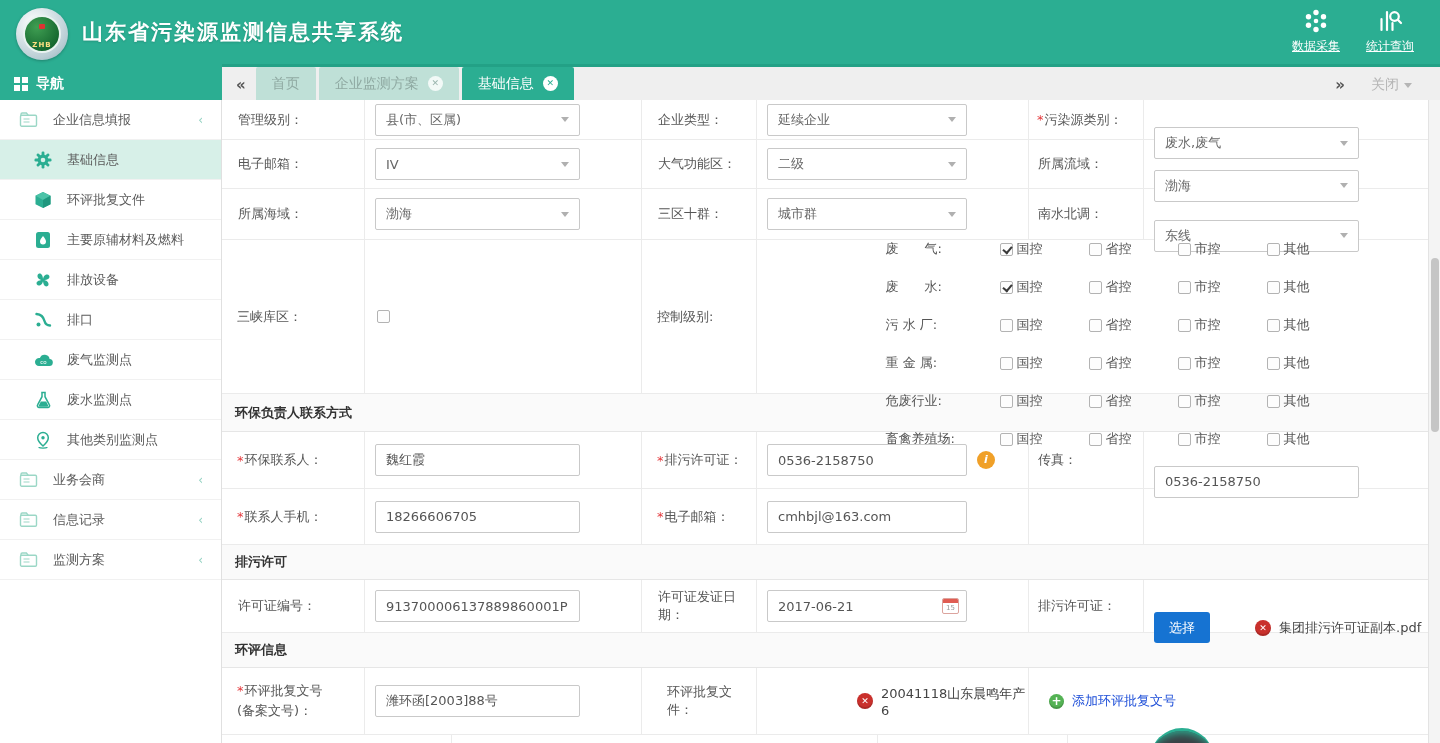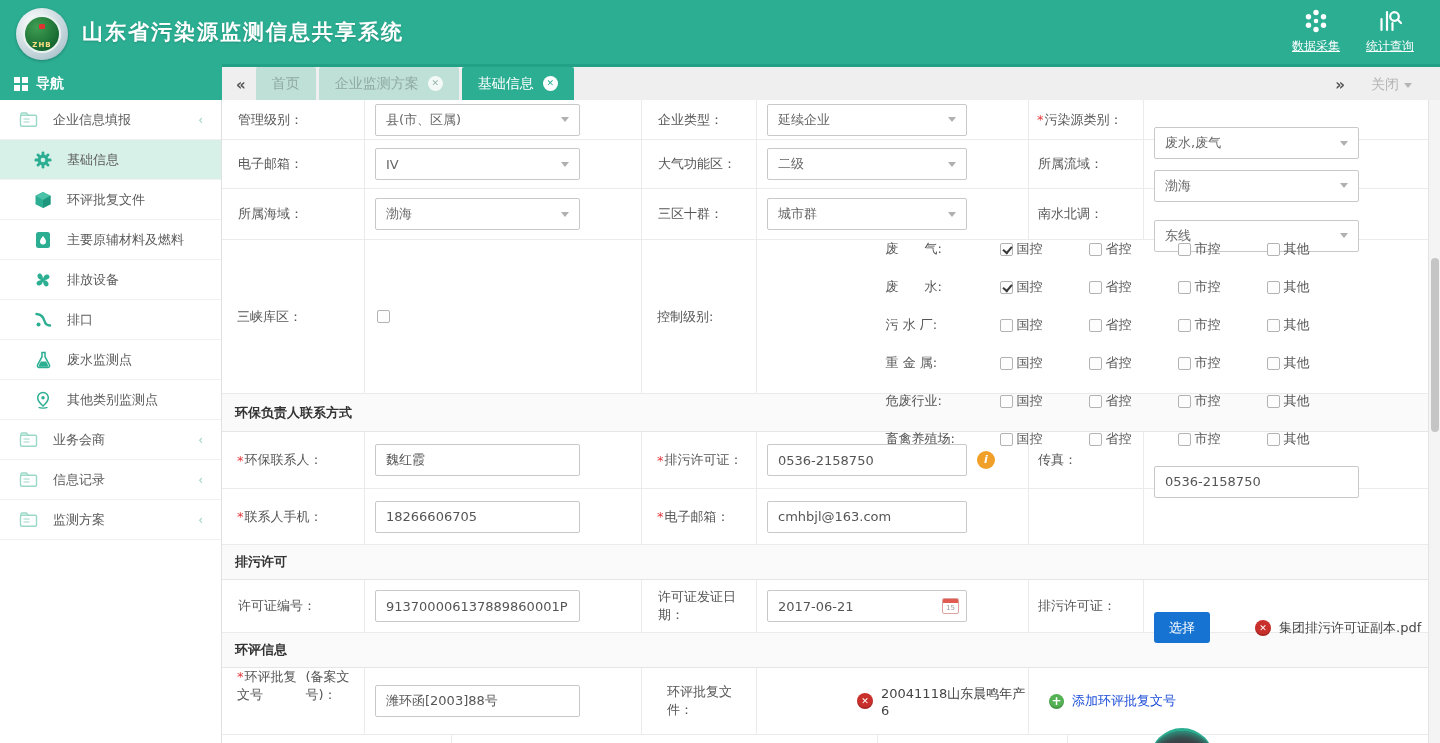--- a/index.html
+++ b/index.html
@@ -83,21 +83,21 @@
   
   .icircle{width:18px;height:18px;border-radius:50%;background:#f0a028;color:#fff;font-size:11px;font-weight:bold;font-style:italic;text-align:center;line-height:18px;margin-left:10px;flex:none;}
   .xcircle{width:16px;height:16px;border-radius:50%;background:#c9302c;color:#fff;font-size:9px;font-weight:bold;text-align:center;line-height:16px;flex:none;box-shadow:inset 0 -2px 0 rgba(0,0,0,.15);}
   .pluscircle{width:15px;height:15px;border-radius:50%;background:#54b254;color:#fff;font-size:12px;font-weight:bold;text-align:center;line-height:14px;flex:none;box-shadow:inset 0 -2px 0 rgba(0,0,0,.15);}
   .btn-blue{height:31px;padding:0 15px;background:#1673d2;color:#fff;border:none;border-radius:3px;font-size:13px;margin-left:10px;cursor:pointer;font-family:inherit;}
   .file-item{display:flex;align-items:center;gap:8px;font-size:13px;color:#444;}
   .datebox{position:relative;display:flex;align-items:center;}
   .cal{width:17px;height:16px;border:1px solid #dca49e;border-radius:2px;background:#fff;position:absolute;right:8px;top:8px;}
   .cal::before{content:"";display:block;height:4px;background:#e05c52;border-radius:1px 1px 0 0;}
   .cal::after{content:"15";display:block;font-size:7px;color:#999;text-align:center;line-height:10px;}
-  .two-line{flex-direction:row;align-items:flex-start;justify-content:center;gap:2px;}
+  .two-line{flex-direction:column;align-items:flex-start;justify-content:center;gap:2px;}
 
   
   .scrollbar{position:absolute;top:0;right:0;width:12px;height:643px;background:#f4f4f4;border-left:1px solid #e3e3e3;}
   .thumb{position:absolute;top:158px;left:2px;width:8px;height:174px;background:#c5c5c5;border-radius:4px;cursor:pointer;}
   .fab-peek{position:absolute;left:928px;top:628px;width:64px;height:64px;border-radius:50%;background:#3a4045;border-top:3px solid #2bae92;box-shadow:inset 0 6px 8px -4px #2bae92;}
   .partial{height:8px;border-bottom:none;}
   .p1{width:230px;border-right:1px solid #ebebeb;}
   .p2{width:426px;border-right:1px solid #ebebeb;}
   .p3{width:190px;border-right:1px solid #ebebeb;}
   .p4{flex:1;}
@@ -247,20 +247,29 @@
       <div class="s-item s-child">
         <span class="s-ico">
           <svg width="18" height="18" viewBox="0 0 18 18">
               <path d="M2.5 3c5 .5 7 3 8 7 .8 3 2.5 4.5 5.5 4.5" fill="none" stroke="#2bae92" stroke-width="2.4" stroke-linecap="round"></path>
               <circle cx="4.5" cy="13.5" r="2" fill="#2bae92"></circle>
             </svg>
         </span>
         <span>排口</span>
       </div>
 
+      <div class="s-item s-child">
+        <span class="s-ico">
+          <svg width="19" height="16" viewBox="0 0 19 16">
+              <path fill="#2bae92" d="M5 14a4 4 0 1 1 .9-7.9A5 5 0 0 1 15.6 7 3.4 3.4 0 0 1 15 14z"></path>
+              <text x="6.2" y="11.6" font-size="5.5" fill="#fff">co</text>
+            </svg>
+        </span>
+        <span>废气监测点</span>
+      </div>
 
       <div class="s-item s-child">
         <span class="s-ico">
           <svg width="17" height="18" viewBox="0 0 17 18">
               <path d="M6.2 1.5h4.6M7 1.5v4.2L2.6 13.8A1.8 1.8 0 0 0 4.3 16.5h8.4a1.8 1.8 0 0 0 1.7-2.7L10 5.7V1.5" fill="none" stroke="#2bae92" stroke-width="1.5"></path>
               <path d="M5.8 10.5h5.4l1.9 3.8a.9.9 0 0 1-.8 1.4H4.7a.9.9 0 0 1-.8-1.4z" fill="#2bae92"></path>
             </svg>
         </span>
         <span>废水监测点</span>
       </div>

